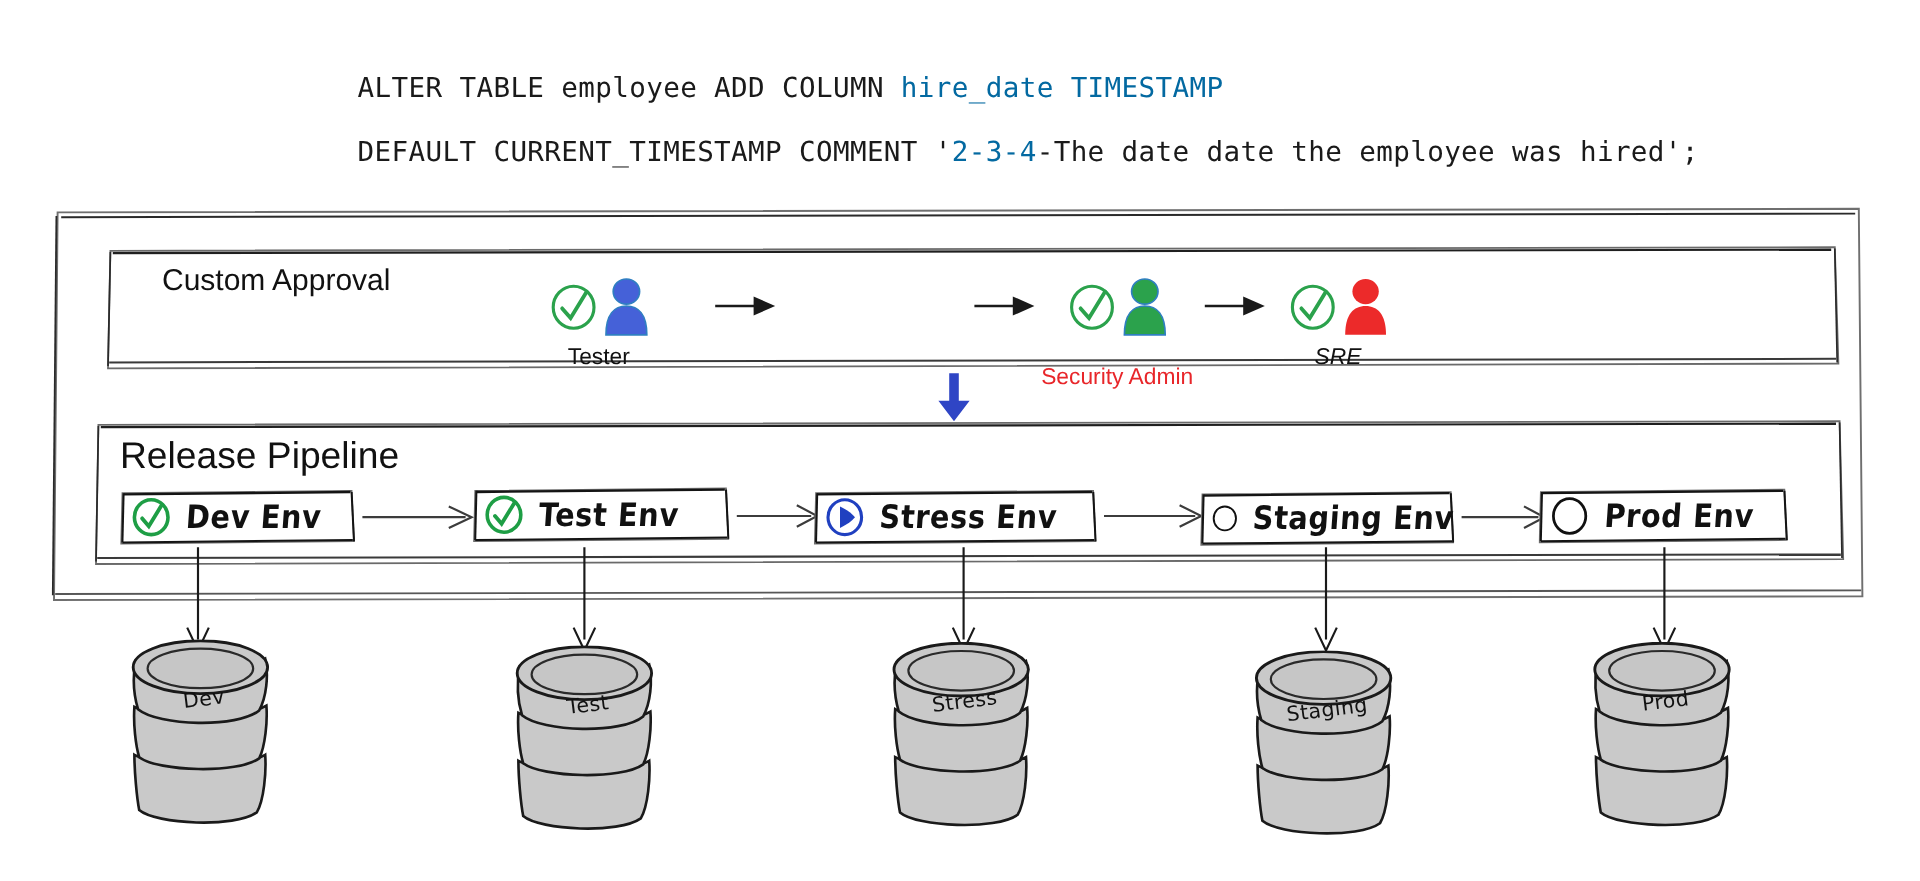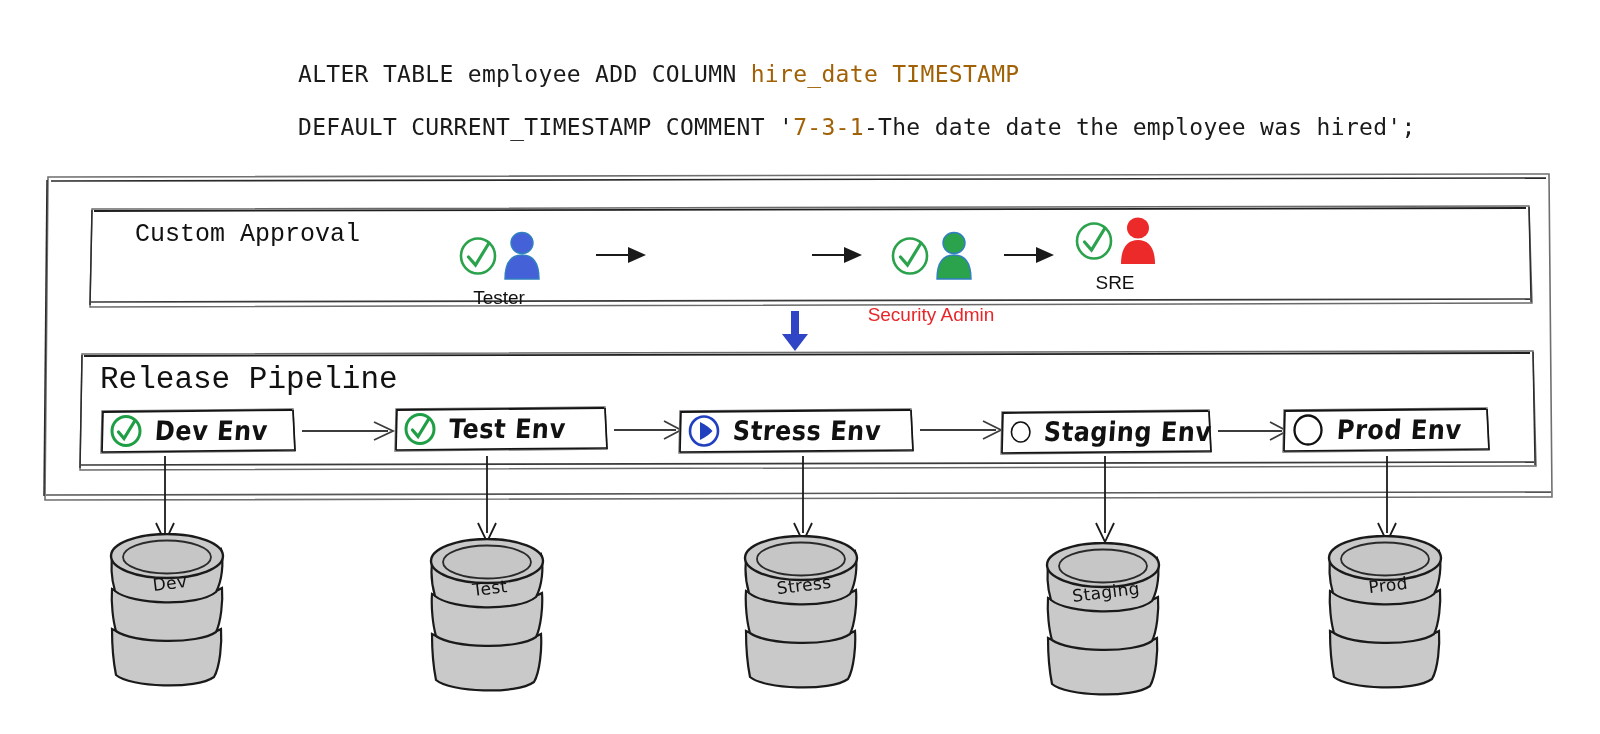--- a/index.html
+++ b/index.html
@@ -20,36 +20,36 @@
   
   #sql-block {
     left: 298px; top: 48px; width: 1200px;
     font-family: "DejaVu Sans Mono", monospace;
     font-size: 23px;
     letter-spacing: 0.3px;
     color: #1a1a1a;
     line-height: 53px;
     white-space: nowrap;
   }
-  .sql-red { color: #a16207; }
+  .sql-red { color: #0369a1; }
 
   
   #developer { left: 150px; top: 16px; width: 130px; text-align: center; }
   #developer .caption {
     font-size: 21px; color: #111; margin-top: 2px;
     font-family: "Liberation Sans", sans-serif;
   }
 
   
   .frame { position: absolute; }
   .frame > svg { display: block; overflow: visible; }
 
   .frame-label {
     position: absolute;
-    font-family: Liberation Mono, monospace;
+    font-family: Liberation Sans, sans-serif;
     color: #111;
     white-space: nowrap;
   }
   #approval-title { left: 135px; top: 220px; font-size: 25px; }
   #pipeline-title { left: 100px; top: 362px; font-size: 31px; }
 
   
   .approver { position: absolute; width: 150px; text-align: center; }
   .approver .glyphs {
     display: flex; align-items: center; justify-content: center;
@@ -94,21 +94,21 @@
   }
 </style>
 </head>
 <body>
 
 <div id="stage">
 
 
   <div id="sql-block" class="abs">
     <div><span>ALTER TABLE employee ADD COLUMN </span><span class="sql-red">hire_date TIMESTAMP</span></div>
-    <div><span>DEFAULT CURRENT_TIMESTAMP COMMENT '</span><span class="sql-red">7-3-1</span><span>-The date date the employee was hired';</span></div>
+    <div><span>DEFAULT CURRENT_TIMESTAMP COMMENT '</span><span class="sql-red">2-3-4</span><span>-The date date the employee was hired';</span></div>
   </div>
 
   <div class="frame abs" style="left:40px; top:170px;">
     <svg width="1520" height="335" viewBox="0 0 1520 335">
       <path d="M8 7 L1509 4 L1512 327 L5 330 Z" fill="none" stroke="#6f6f6f" stroke-width="1.6"></path>
       <path d="M11 11 L1506 8" fill="none" stroke="#2a2a2a" stroke-width="1.6"></path>
       <path d="M7 10 L4 326" fill="none" stroke="#2a2a2a" stroke-width="1.5"></path>
       <path d="M6 325 L1511 322" fill="none" stroke="#575757" stroke-width="1.6"></path>
     </svg>
   </div>
@@ -158,21 +158,21 @@
         <path d="M4 48 C4 31 11 24 21 24 C31 24 38 31 38 48 Z" fill="#2ba24c" stroke="#2f7fc1" stroke-width="1.4"></path>
       </svg>
     </div>
     <div class="name alert">Security Admin</div>
   </div>
   <svg class="abs" style="left:1002px; top:243px;" width="54" height="24" viewBox="0 0 54 24">
     <line x1="2" y1="12" x2="36" y2="12" stroke="#1a1a1a" stroke-width="2"></line>
     <path d="M34 4 L52 12 L34 20 Z" fill="#1a1a1a"></path>
   </svg>
 
-  <div class="approver" style="left:1040px; top:213px;">
+  <div class="approver" style="left:1040px; top:228px;font-style:italic;">
     <div class="glyphs">
       <svg width="44" height="44" viewBox="0 0 44 44">
         <ellipse cx="22" cy="22" rx="17" ry="17.5" fill="none" stroke="#2ba24c" stroke-width="2.6"></ellipse>
         <path d="M12.5 23 L19.5 31 L33 9" fill="none" stroke="#2ba24c" stroke-width="3.2" stroke-linecap="round"></path>
       </svg>
       <svg width="42" height="50" viewBox="0 0 42 50">
         <ellipse cx="21" cy="12" rx="11" ry="10.5" fill="#ec2a2a"></ellipse>
         <path d="M4 48 C4 31 11 24 21 24 C31 24 38 31 38 48 Z" fill="#ec2a2a"></path>
       </svg>
     </div>

